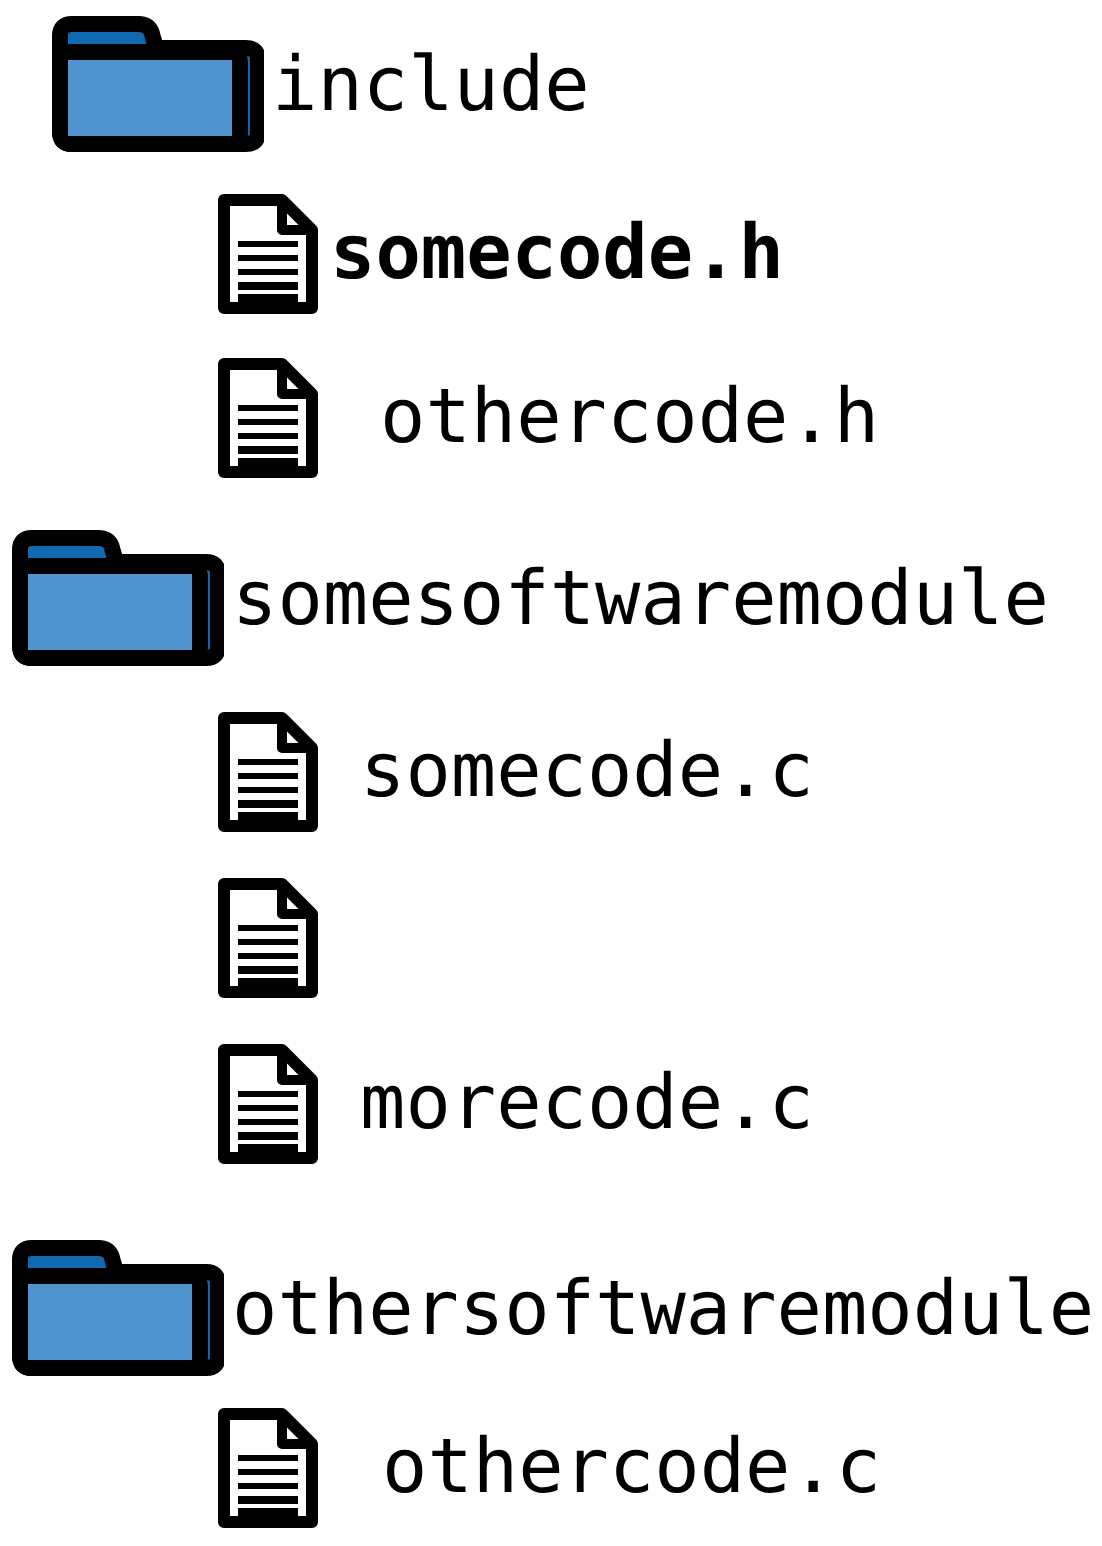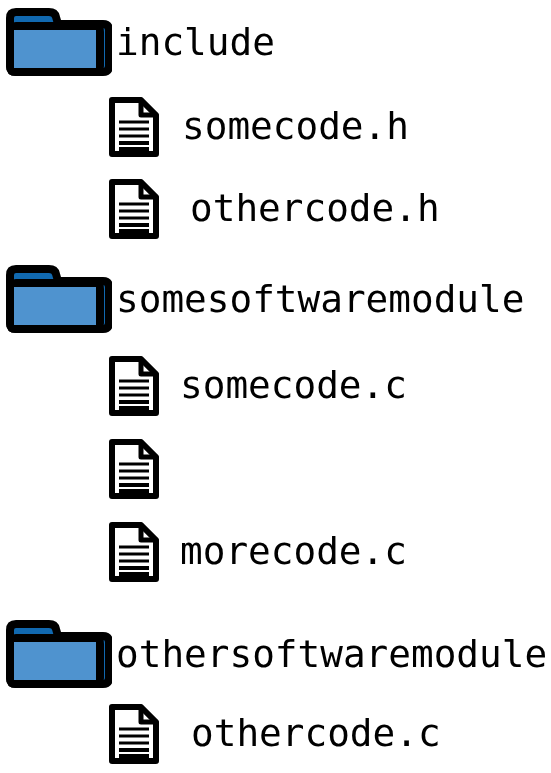--- a/index.html
+++ b/index.html
@@ -41,21 +41,21 @@
     letter-spacing: 0;
     white-space: pre;
   }
   .folder-row .label { }
   .file-row .label { }
 </style>
 </head>
 <body>
 
 <div id="tree">
-    <div class="row folder-row" style="left: 0px; top: 8px; height: 70px;">
+    <div class="row folder-row" style="left: 0px; top: 8px; height: 70px; padding-left: 20px;">
       <span class="icon-wrap" style="margin-left: 5px; width: 107px; height: 70px;">
   <svg width="107" height="70" viewBox="0 0 107 70" xmlns="http://www.w3.org/2000/svg">
 
     <path d="M5 10
              Q5 4 11 4
              L44 4
              Q50 4 51 9
              L53 16
              L98 16
              Q104 16 104 22
@@ -89,21 +89,21 @@
              Z" fill="#ffffff" stroke="#000000" stroke-width="6" stroke-linejoin="round" stroke-linecap="round"></path>
     <path d="M36 7 L36 22 L51 22" fill="none" stroke="#000000" stroke-width="5" stroke-linejoin="round" stroke-linecap="round"></path>
     <g stroke="#000000" stroke-linecap="butt">
       <line x1="14" y1="29" x2="44" y2="29" stroke-width="3"></line>
       <line x1="14" y1="36" x2="44" y2="36" stroke-width="3"></line>
       <line x1="14" y1="43" x2="44" y2="43" stroke-width="3"></line>
       <line x1="14" y1="50" x2="44" y2="50" stroke-width="4"></line>
       <line x1="14" y1="56" x2="44" y2="56" stroke-width="4"></line>
     </g>
   </svg></span>
-      <span class="label" style="margin-left: 19px;">somecode.h</span>
+      <span class="label" style="margin-left: 2px; font-weight: bold;">somecode.h</span>
     </div>
     <div class="row file-row" style="left: 0px; top: 175px; height: 68px;">
       <span class="icon-wrap" style="margin-left: 105px; width: 58px; height: 68px;">
   <svg width="58" height="68" viewBox="0 0 58 68" xmlns="http://www.w3.org/2000/svg">
     <path d="M7 7
              L36 7
              L51 22
              L51 61
              L7 61
              Z" fill="#ffffff" stroke="#000000" stroke-width="6" stroke-linejoin="round" stroke-linecap="round"></path>

